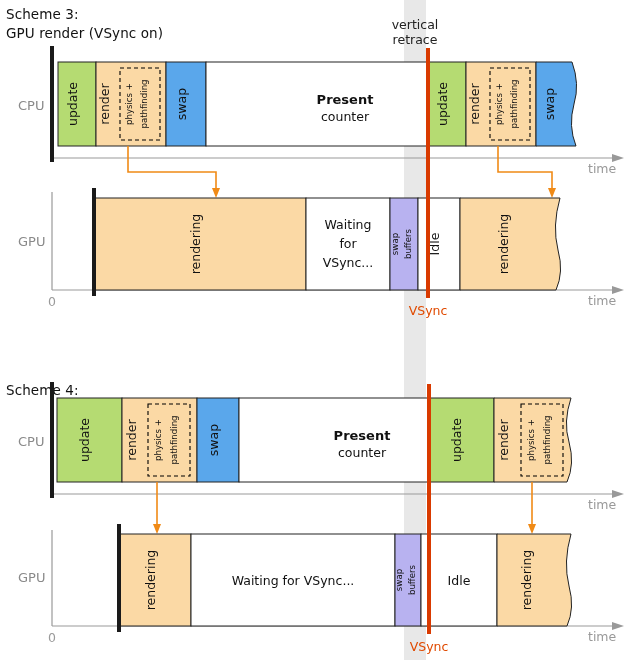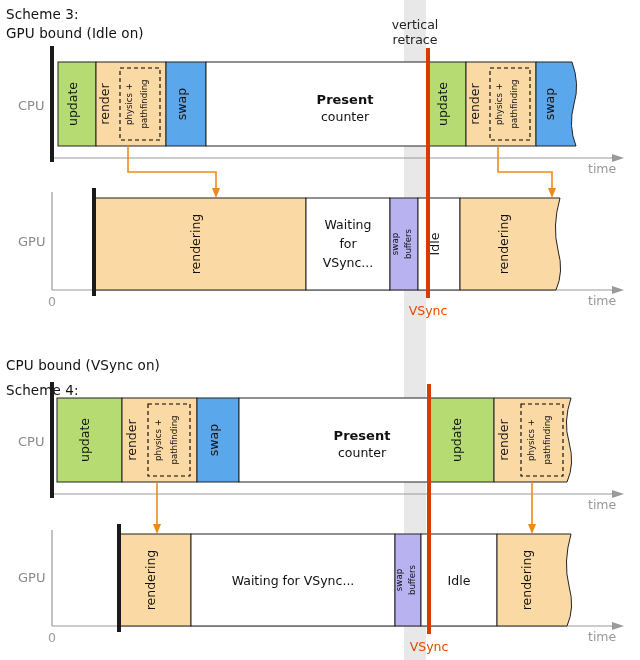--- a/index.html
+++ b/index.html
@@ -23,21 +23,21 @@
   .blk-text{font-size:12.5px;fill:#111;font-family:"DejaVu Sans",sans-serif;}
   .blk-text-sm{font-size:8.6px;fill:#111;font-family:"DejaVu Sans",sans-serif;}
   .present-b{font-size:13px;font-weight:bold;fill:#111;font-family:"DejaVu Sans",sans-serif;}
   .present-n{font-size:12.5px;fill:#111;font-family:"DejaVu Sans",sans-serif;}
 </style>
 </head>
 <body>
 
 <div class="scheme" style="top:0;height:330px;">
   <div class="title" style="left:6px;top:6px;">Scheme 3:</div>
-  <div class="title l2" style="left:6px;top:25px;">GPU bound (Idle on)</div>
+  <div class="title l2" style="left:6px;top:25px;">GPU render (VSync on)</div>
 
   <svg class="diag" width="640" height="330">
 
     <rect x="404" y="0" width="22" height="330" fill="#e8e8e8"></rect>
 
     <text class="retrace-label" x="415" y="29" text-anchor="middle">vertical</text>
     <text class="retrace-label" x="415" y="44" text-anchor="middle">retrace</text>
 
     <line x1="52" y1="52" x2="52" y2="158" stroke="#999" stroke-width="1.2"></line>
     <line x1="52" y1="158" x2="612" y2="158" stroke="#999" stroke-width="1.2"></line>
@@ -115,21 +115,20 @@
 
     <line x1="94" y1="188" x2="94" y2="296" stroke="#1a1a1a" stroke-width="4"></line>
 
     <line x1="428" y1="48" x2="428" y2="298" stroke="#d93a00" stroke-width="4"></line>
     <text class="vsync-label" x="428" y="315" text-anchor="middle">VSync</text>
   </svg>
 </div>
 
 <div class="scheme" style="top:330px;height:330px;">
   <div class="title" style="left:6px;top:8px;margin-top:44px;">Scheme 4:</div>
-  <div class="title l2" style="left:6px;top:27px;">CPU bound (VSync on)</div>
 
   <svg class="diag" width="640" height="330">
     <rect x="404" y="0" width="22" height="330" fill="#e8e8e8"></rect>
 
     <line x1="52" y1="58" x2="52" y2="164" stroke="#999" stroke-width="1.2"></line>
     <line x1="52" y1="164" x2="612" y2="164" stroke="#999" stroke-width="1.2"></line>
     <polygon points="612,160 624,164 612,168" fill="#999"></polygon>
     <text class="axis-label" x="588" y="179">time</text>
     <text class="row-label" x="18" y="116">CPU</text>
 

